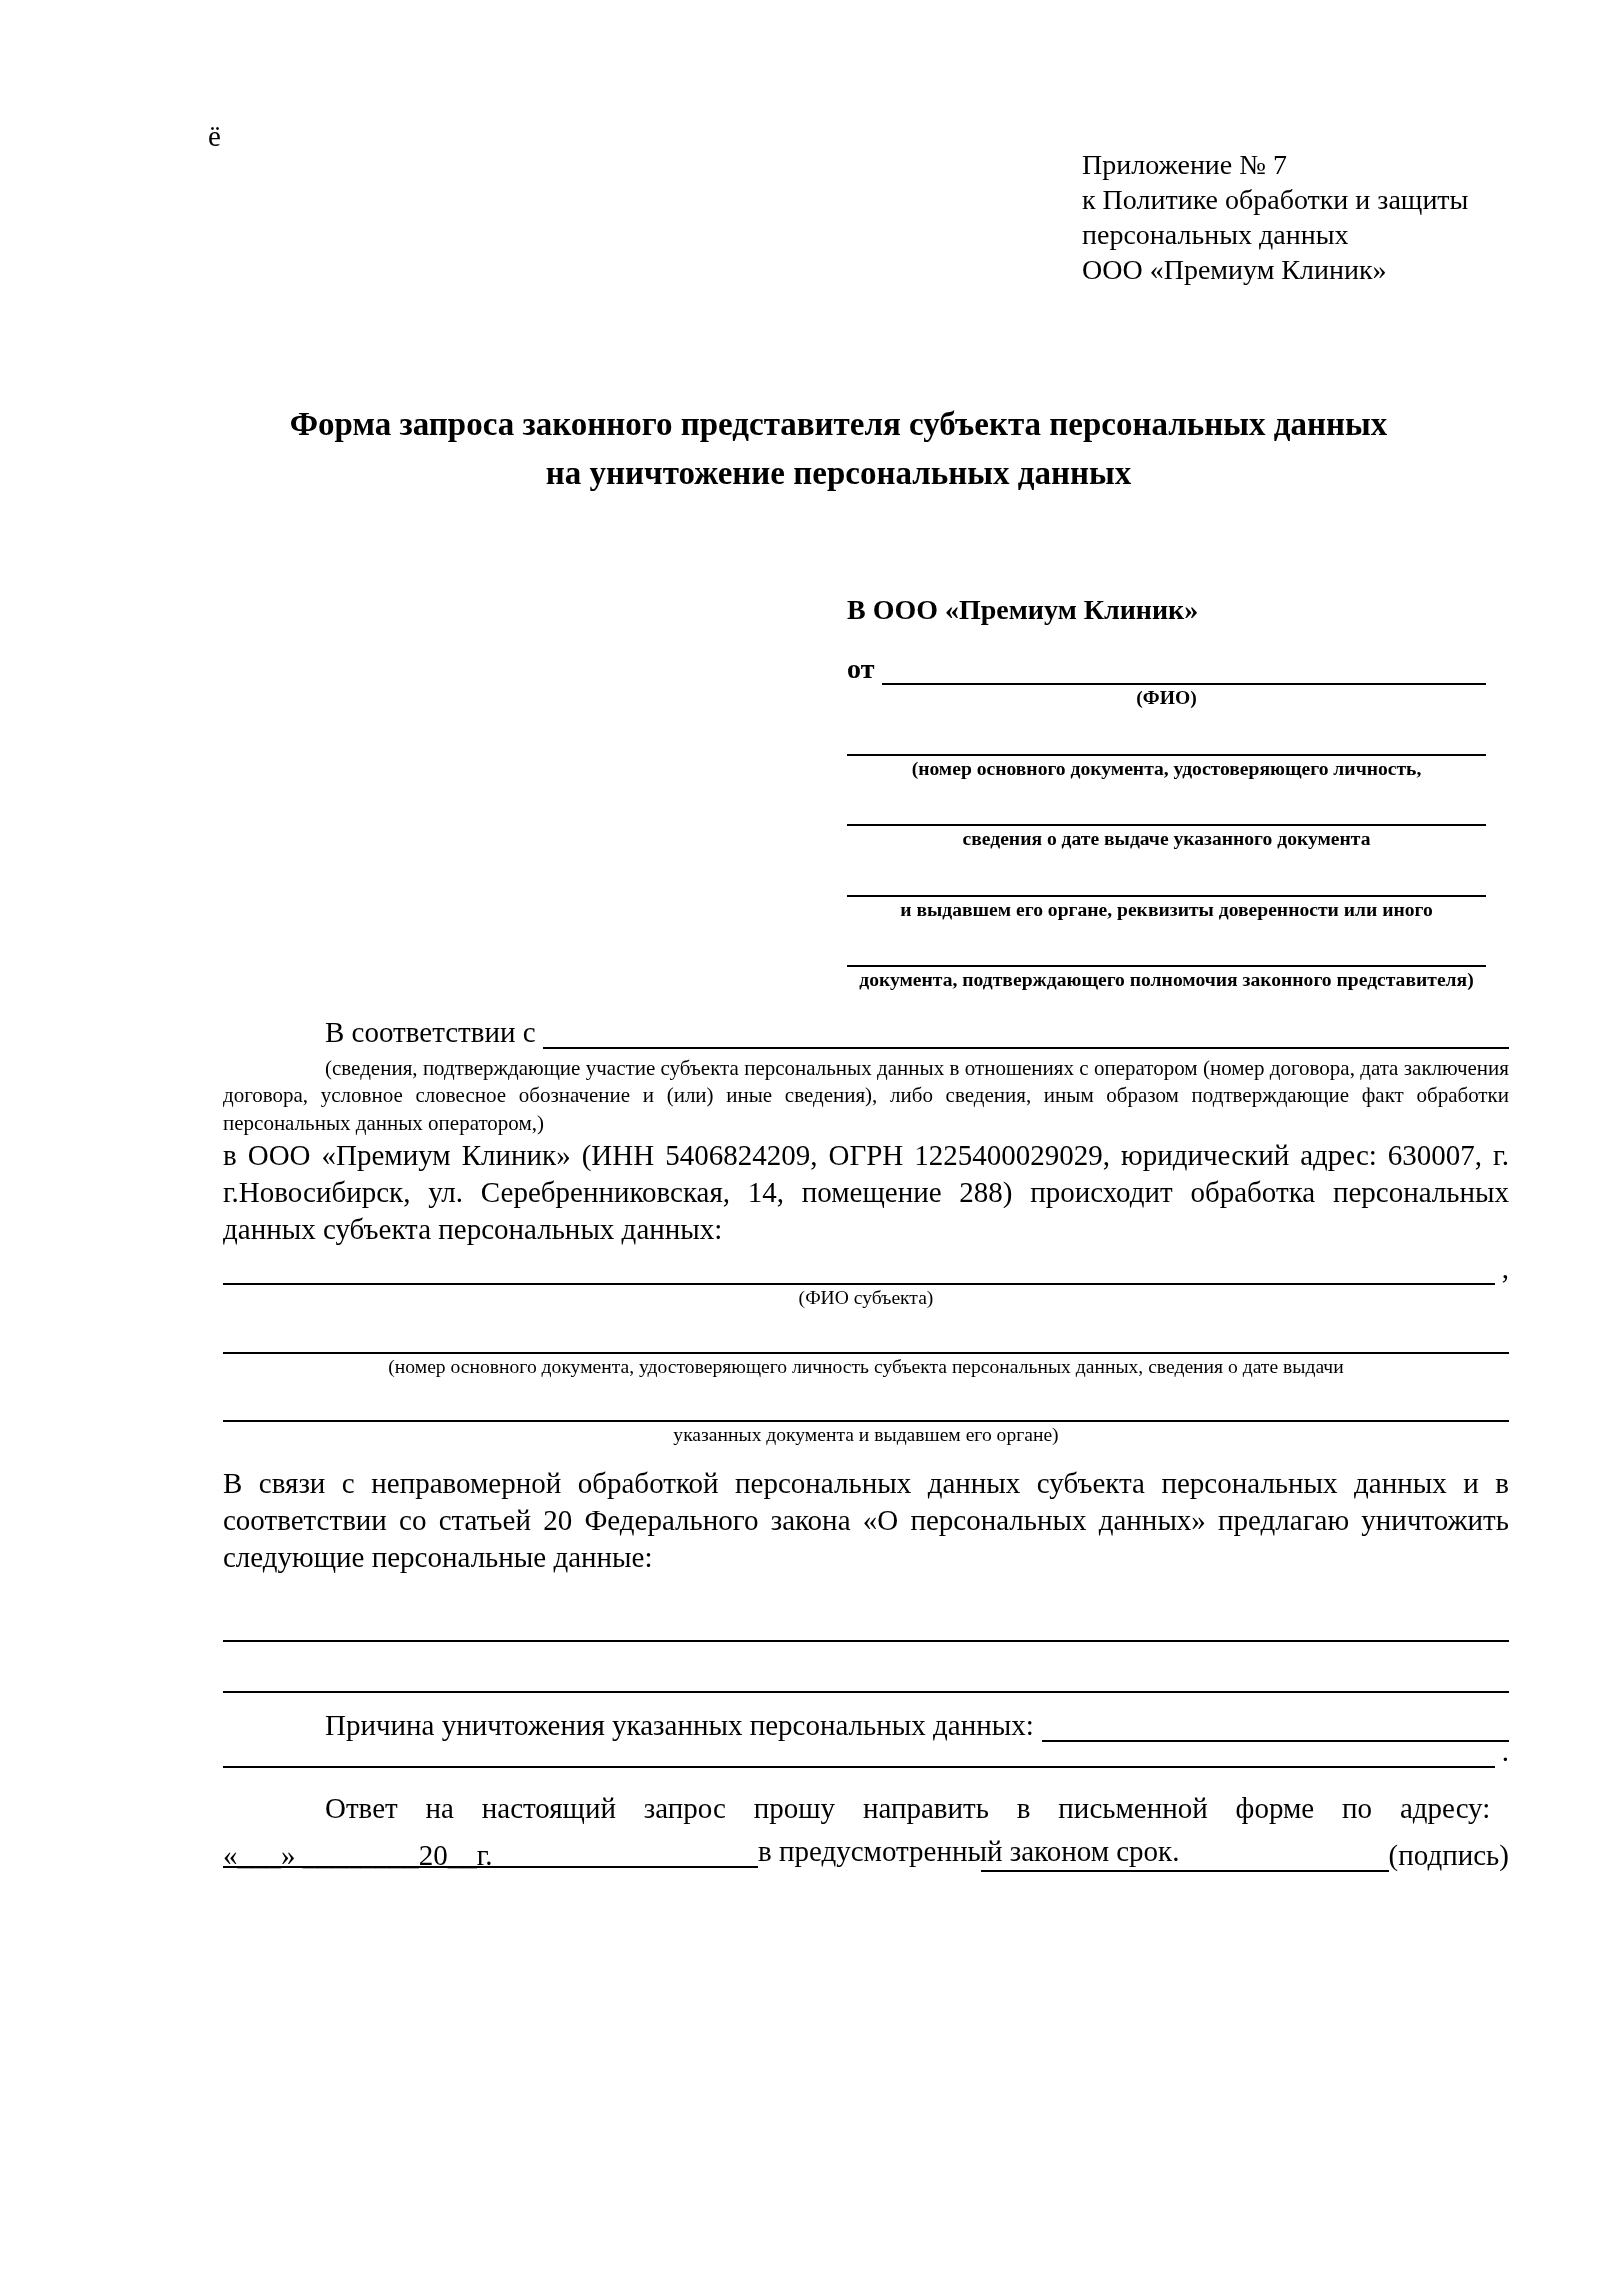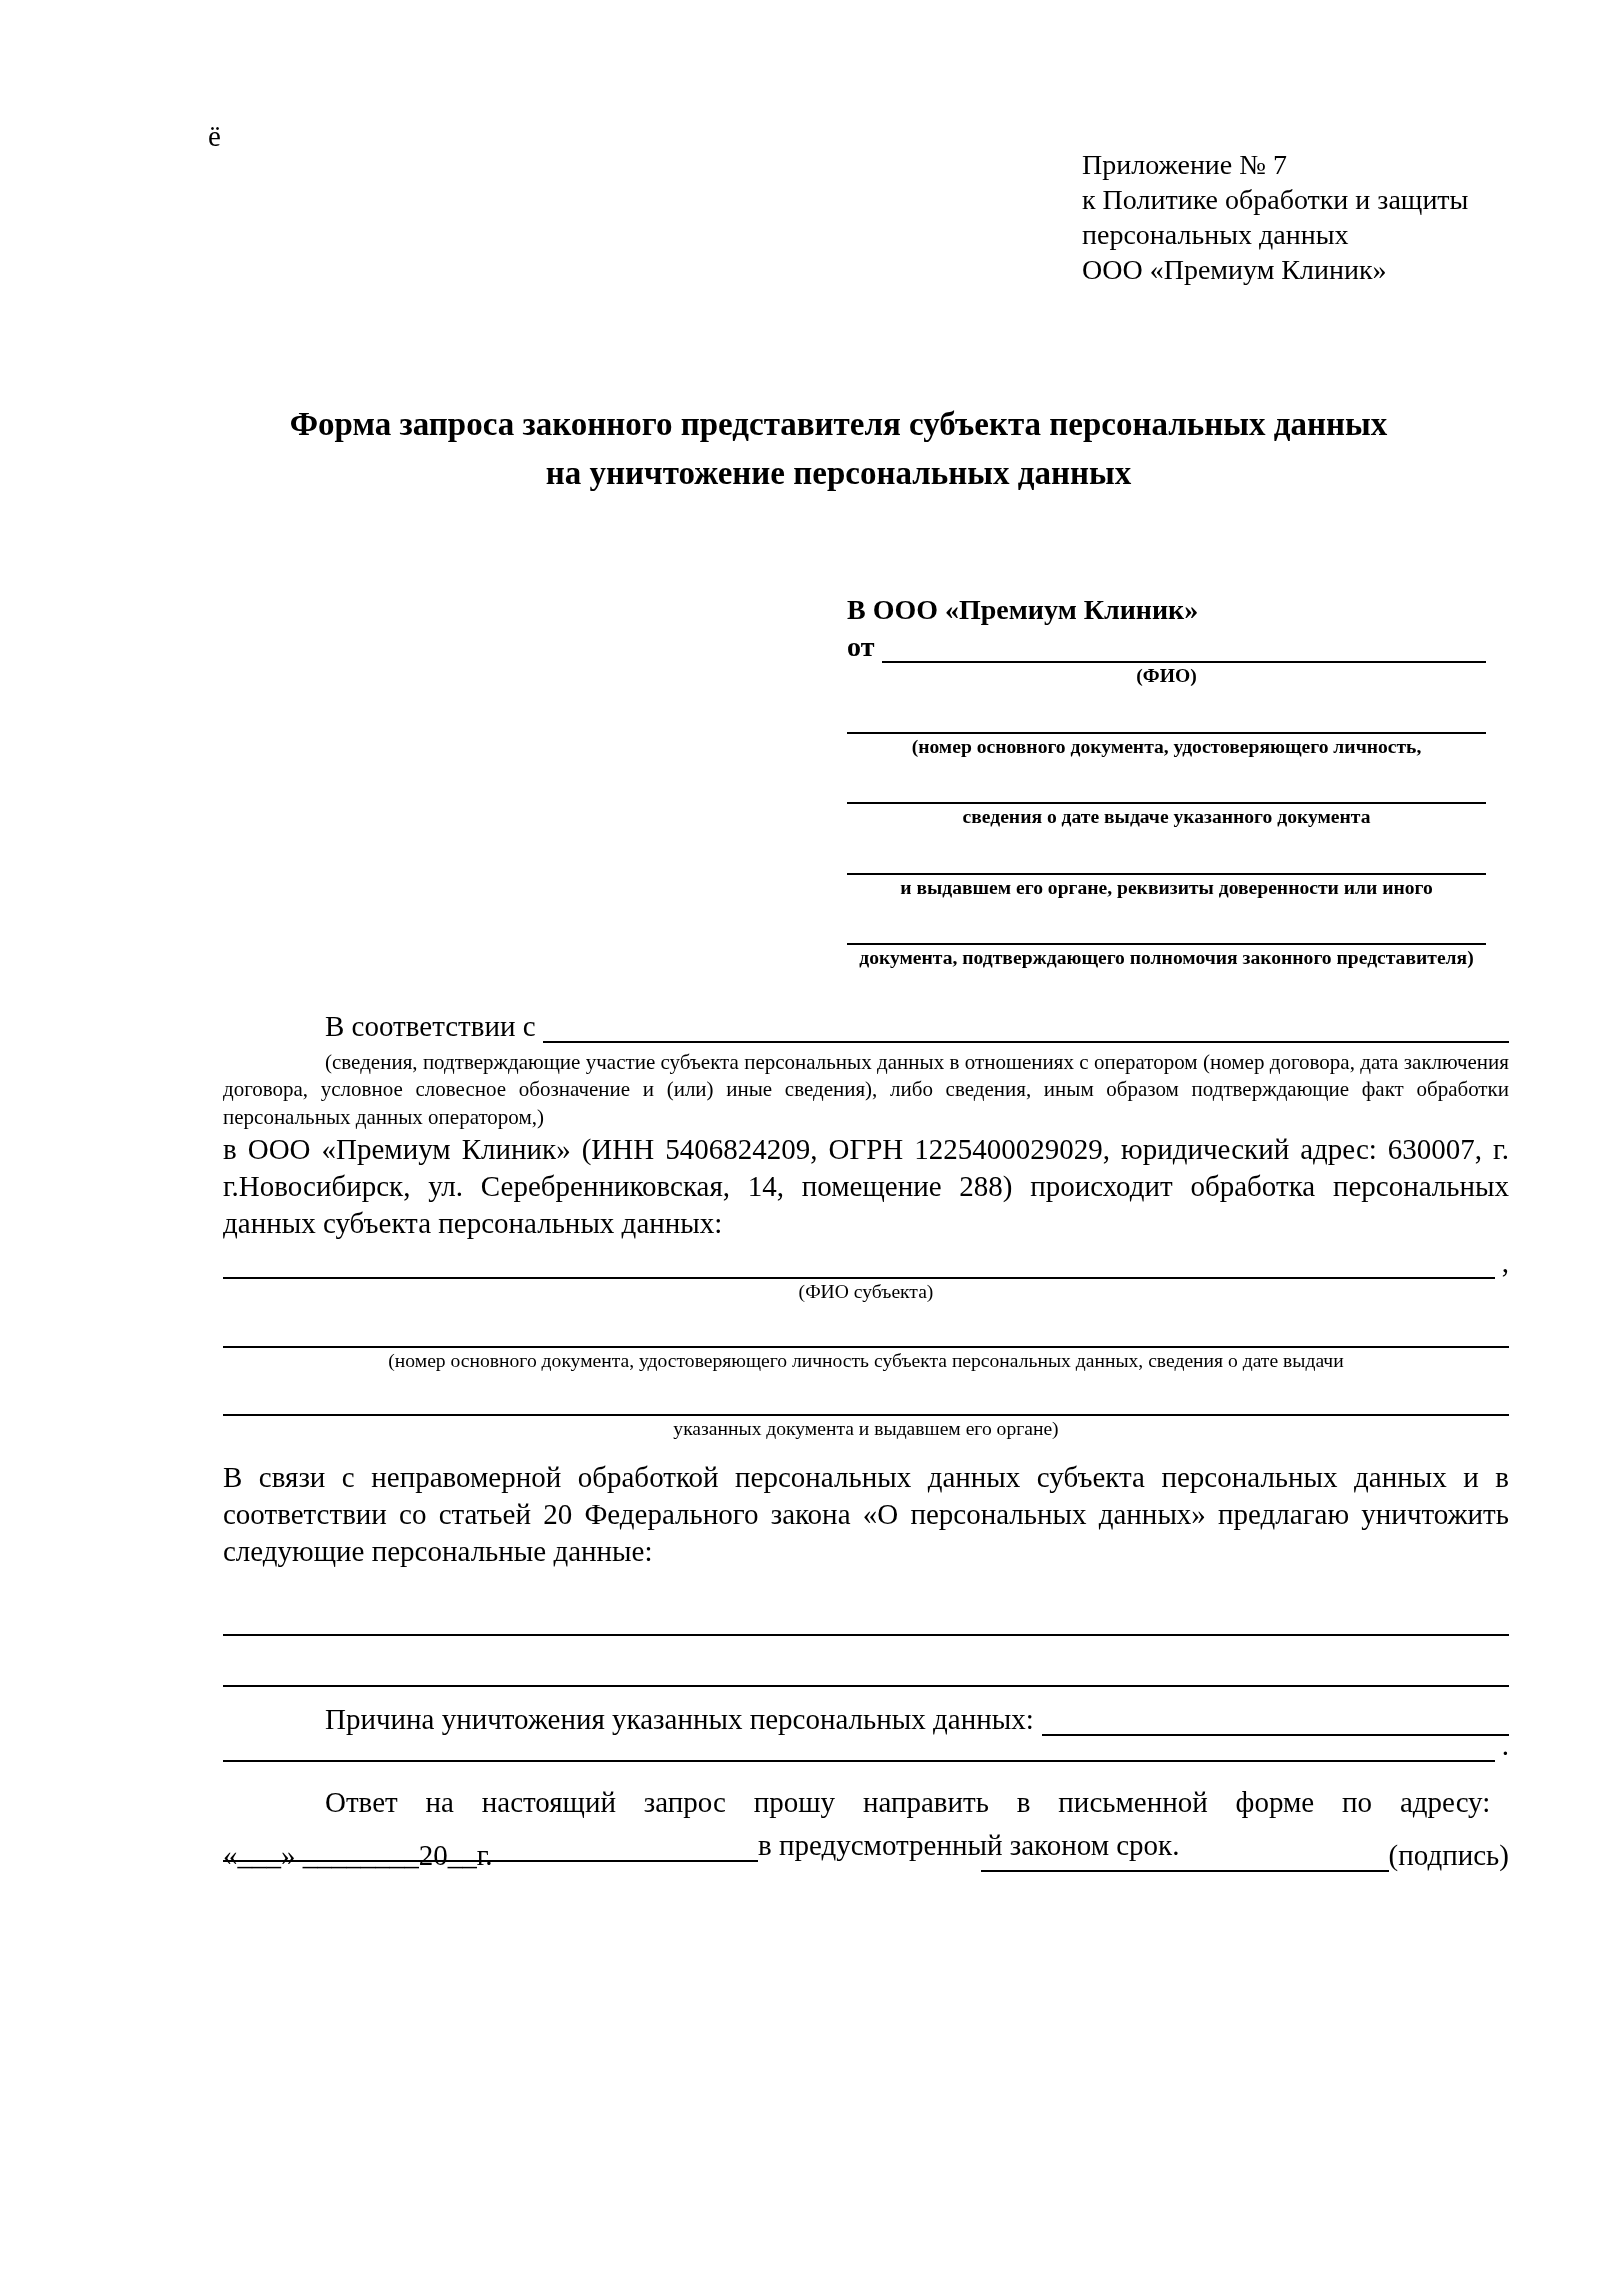--- a/index.html
+++ b/index.html
@@ -5,26 +5,26 @@
   html,body{margin:0;padding:0;background:#ffffff;}
   .page{
     position:relative;width:1621px;height:2293px;background:#fff;color:#000;
     font-family:"Liberation Serif","DejaVu Serif",serif;overflow:hidden;
   }
   .ye{position:absolute;left:208px;top:120px;font-size:29px;}
   .hdr{position:absolute;left:1082px;top:147px;font-size:28px;line-height:35px;}
   .title{position:absolute;left:167px;width:1343px;top:400px;text-align:center;
          font-weight:bold;font-size:33px;line-height:49px;}
   .addr{position:absolute;left:847px;top:594px;width:639px;font-size:28px;font-weight:bold;}
-  .from-row{display:flex;align-items:flex-end;margin-top:0;height:37px;}
+  .from-row{display:flex;align-items:flex-end;margin-top:22px;height:37px;}
   .from-row .fill{flex:1;border-bottom:2.9px solid #000;margin-left:7.8px;}
   .cap{font-size:19.6px;line-height:25.5px;text-align:center;}
   .addr .blank{border-bottom:2.9px solid #000;height:43px;}
   .main{position:absolute;left:223px;top:1010px;width:1286px;font-size:29px;}
-  .row-fill{display:flex;align-items:flex-end;height:33px;}
+  .row-fill{display:flex;align-items:flex-end;height:33px;margin-top:6px;}
   .row-fill .lbl{white-space:nowrap;}
   .row-fill .fill{flex:1;border-bottom:2.9px solid #000;margin-left:7.8px;}
   .ind{padding-left:102px;}
   .small{font-size:21px;line-height:27.4px;text-align:justify;text-indent:102px;margin-top:5.9px;}
   .para{line-height:37px;text-align:justify;}
   .row-trail{display:flex;align-items:flex-end;}
   .row-trail .fill{flex:1;border-bottom:2.9px solid #000;}
   .row-trail .trail{width:13.7px;text-align:right;}
   .mt-fio{margin-top:17.6px;height:19.6px;}
   .blank2{border-bottom:2.9px solid #000;height:41px;}

